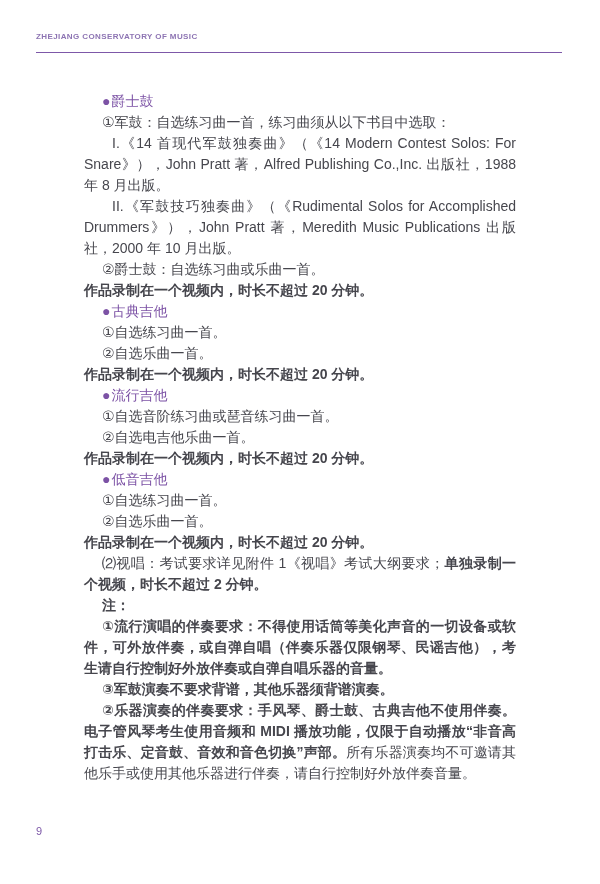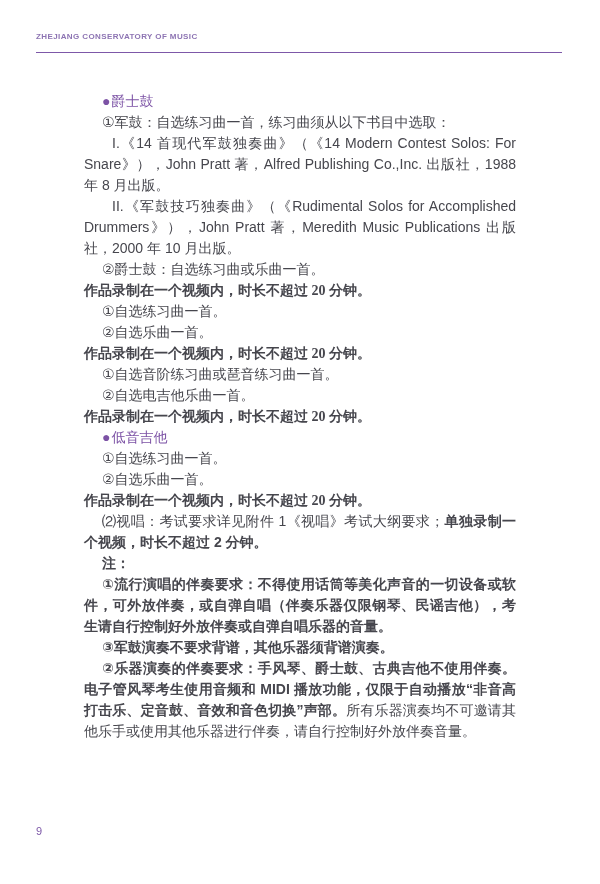--- a/index.html
+++ b/index.html
@@ -41,21 +41,21 @@
   .doc-body {
     position: absolute;
     left: 84px; top: 91px;
     width: 432px;
     font-size: 14px;
     line-height: 21px;
     color: var(--text_regular, #46464d);
     text-align: justify;
   }
   .doc-body p.para { margin: 0; padding: 0; }
-  .indent-0 { text-indent: 0; font-family: Liberation Serif, serif; }
+  .indent-0 { text-indent: 0; }
   .indent-1 { text-indent: 18px; }
   .indent-2 { text-indent: 28px; }
   .section { color: var(--accent_purple, #7c52a5); }
   .bullet { letter-spacing: 1px; }
   .run { color: inherit; }
   .doc-body p.para:not(.section) .run { color: var(--text_regular, #46464d); }
   .doc-body .run.b { font-weight: bold; color: var(--text_bold, #2e2e34); }
   .page-number {
     position: absolute;
     left: 36px; top: 825px;
@@ -70,23 +70,25 @@
   <div class="header-title">ZHEJIANG CONSERVATORY OF MUSIC</div>
   <div class="header-rule"></div>
 
   <main class="doc-body">
       <p class="para indent-1 section"><span class="bullet">●</span><span class="run">爵士鼓</span></p>
       <p class="para indent-1"><span class="run">①军鼓：自选练习曲一首，练习曲须从以下书目中选取：</span></p>
       <p class="para indent-2"><span class="run">I.《14 首现代军鼓独奏曲》（《14 Modern Contest Solos: For Snare》），John Pratt 著，Alfred Publishing Co.,Inc. 出版社，1988 年 8 月出版。</span></p>
       <p class="para indent-2"><span class="run">II.《军鼓技巧独奏曲》（《Rudimental Solos for Accomplished Drummers》），John Pratt 著，Meredith Music Publications 出版社，2000 年 10 月出版。</span></p>
       <p class="para indent-1"><span class="run">②爵士鼓：自选练习曲或乐曲一首。</span></p>
       <p class="para indent-0"><span class="run b">作品录制在一个视频内，时长不超过 20 分钟。</span></p>
+      <p class="para indent-1 section"><span class="bullet">●</span><span class="run">古典吉他</span></p>
       <p class="para indent-1"><span class="run">①自选练习曲一首。</span></p>
       <p class="para indent-1"><span class="run">②自选乐曲一首。</span></p>
       <p class="para indent-0"><span class="run b">作品录制在一个视频内，时长不超过 20 分钟。</span></p>
+      <p class="para indent-1 section"><span class="bullet">●</span><span class="run">流行吉他</span></p>
       <p class="para indent-1"><span class="run">①自选音阶练习曲或琶音练习曲一首。</span></p>
       <p class="para indent-1"><span class="run">②自选电吉他乐曲一首。</span></p>
       <p class="para indent-0"><span class="run b">作品录制在一个视频内，时长不超过 20 分钟。</span></p>
       <p class="para indent-1 section"><span class="bullet">●</span><span class="run">低音吉他</span></p>
       <p class="para indent-1"><span class="run">①自选练习曲一首。</span></p>
       <p class="para indent-1"><span class="run">②自选乐曲一首。</span></p>
       <p class="para indent-0"><span class="run b">作品录制在一个视频内，时长不超过 20 分钟。</span></p>
       <p class="para indent-1"><span class="run">⑵视唱：考试要求详见附件 1《视唱》考试大纲要求；</span><span class="run b">单独录制一个视频，时长不超过 2 分钟。</span></p>
       <p class="para indent-1"><span class="run b">注：</span></p>
       <p class="para indent-1"><span class="run b">①流行演唱的伴奏要求：不得使用话筒等美化声音的一切设备或软件，可外放伴奏，或自弹自唱（伴奏乐器仅限钢琴、民谣吉他），考生请自行控制好外放伴奏或自弹自唱乐器的音量。</span></p>

